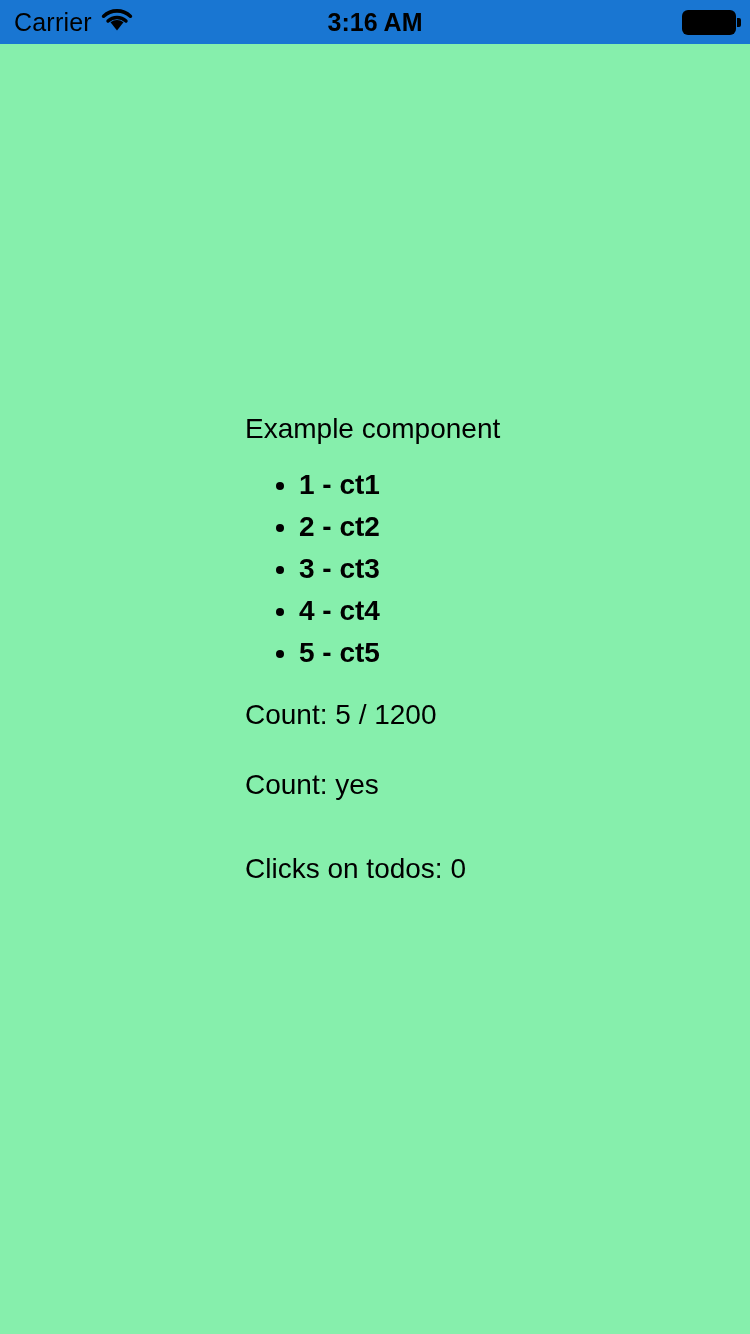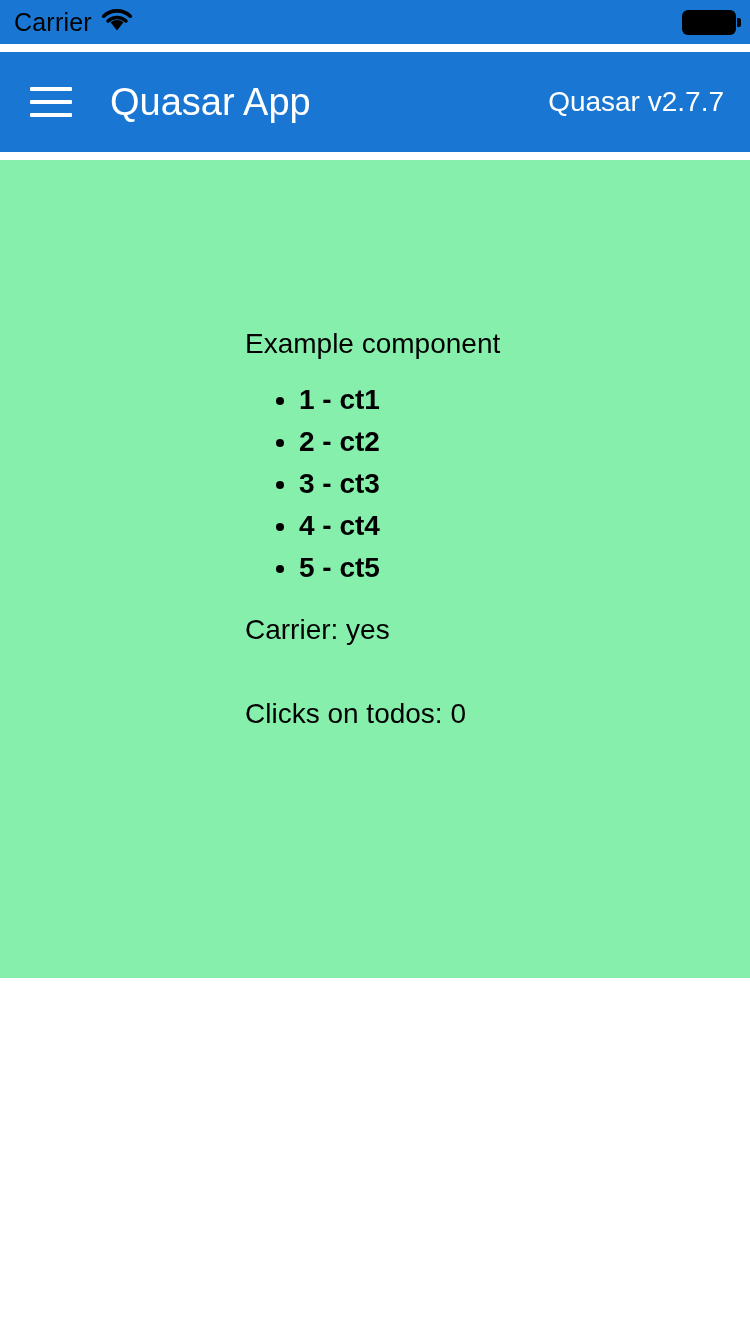--- a/index.html
+++ b/index.html
@@ -10,25 +10,24 @@
     width: 750px;
     height: 1334px;
     background: #ffffff;
     font-family: "Liberation Sans", sans-serif;
     overflow: hidden;
   }
 
   .phone {
     position: relative;
     width: 750px;
-    height: 978px;
+    height: 1334px;
     background: #ffffff;
     display: flex;
     flex-direction: column;
-    gap: 8px;
   }
 
   
   .status-bar {
     height: 44px;
     background: #1976d2;
     color: #000000;
     display: flex;
     align-items: center;
     justify-content: space-between;
@@ -183,45 +182,38 @@
     <div class="status-left">
       <span class="carrier-label">Carrier</span>
       <span class="wifi-icon">
         <svg width="34" height="26" viewBox="0 0 34 26" aria-hidden="true">
           <path d="M17 23.5 L10.5 15.3 a10.4 10.4 0 0 1 13 0 Z" fill="#000000"></path>
           <path d="M3.6 9.2 a19.5 19.5 0 0 1 26.8 0" stroke="#000000" stroke-width="3.6" fill="none" stroke-linecap="round"></path>
           <path d="M8.0 14.0 a13.2 13.2 0 0 1 18.0 0" stroke="#000000" stroke-width="3.4" fill="none" stroke-linecap="round"></path>
         </svg>
       </span>
     </div>
+    <div class="status-time">3:16 AM</div>
     <div class="status-right">
       <span class="battery"></span>
     </div>
   </div>
 
-  <div class="toolbar">
-    <div class="menu-button">
-      <span></span>
-      <span></span>
-      <span></span>
-    </div>
-    <div class="toolbar-title">Quasar App</div>
-    <div class="toolbar-version">Quasar v2.7.7</div>
-  </div>
 
   <div class="page">
     <div class="content">
       <div class="example-block">
         <p class="component-title">Example component</p>
         <ul class="todo-list">
           <li>1 - ct1</li>
           <li>2 - ct2</li>
           <li>3 - ct3</li>
           <li>4 - ct4</li>
           <li>5 - ct5</li>
         </ul>
-        <p class="meta-line">Carrier: yes</p>
+        <p class="meta-line">Count: 5 / 1200</p>
+        <p class="meta-line">Count: yes</p>
         <p class="meta-line">Clicks on todos: 0</p>
       </div>
     </div>
   </div>
 
 </div>
 
 </body></html>

